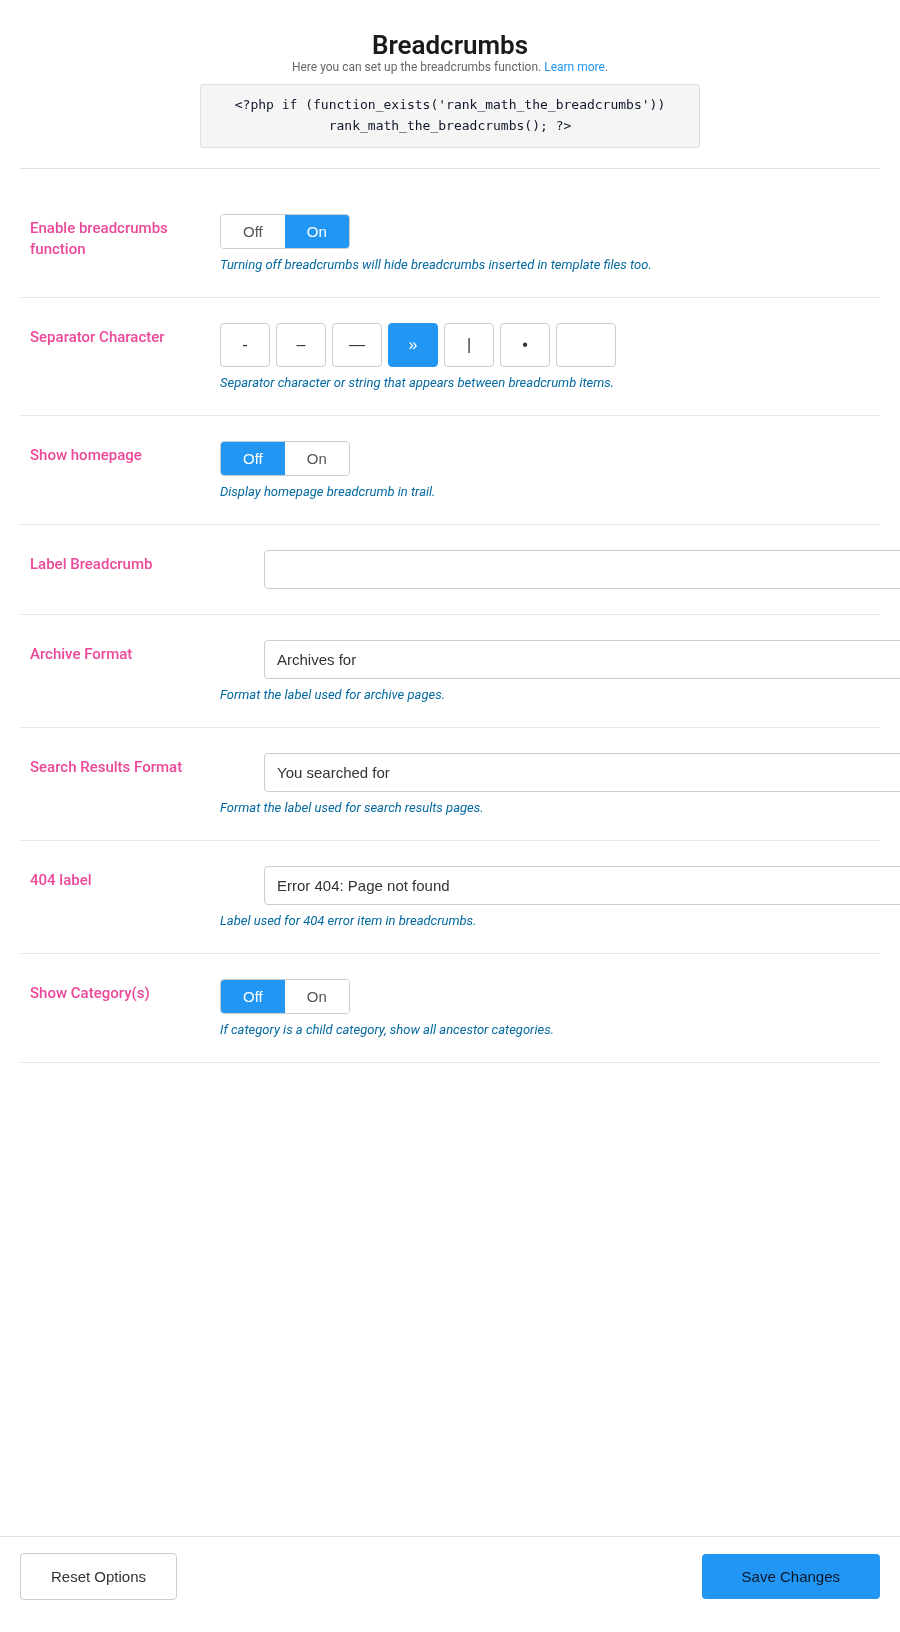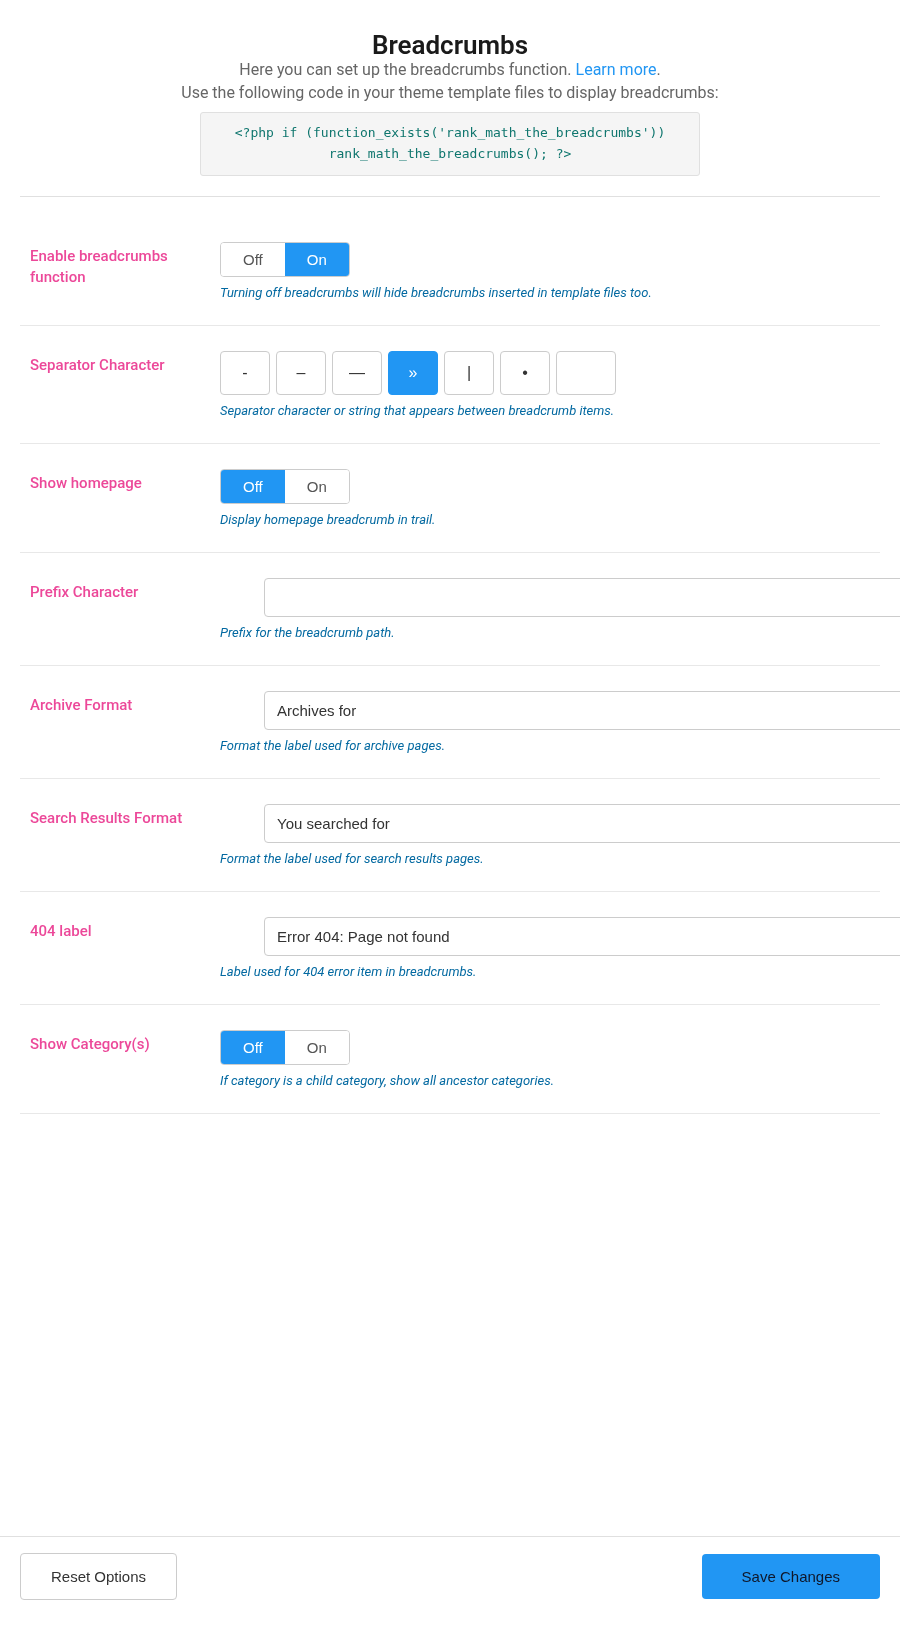--- a/index.html
+++ b/index.html
@@ -18,38 +18,38 @@
 
     .page-title {
       text-align: center;
       font-size: 26px;
       font-weight: 600;
       color: #1a1a1a;
     }
 
     .page-description {
       text-align: center;
-      font-size: 16px;
+      font-size: 12px;
       color: #666;
       margin-bottom: 4px;
     }
 
     .page-description a {
       color: #2196f3;
       text-decoration: none;
     }
 
     .code-block {
       display: block;
       background: #f5f5f5;
       border: 1px solid #e0e0e0;
       border-radius: 3px;
       font-family: monospace;
       font-size: 13px;
-      color: #0f766e;
+      color: #0f172a;
       text-align: center;
       padding: 10px 20px;
       margin: 10px auto;
       max-width: 500px;
       line-height: 1.6;
     }
 
     .divider {
       border: none;
       border-top: 1px solid #e0e0e0;
@@ -196,21 +196,20 @@
 </head>
 <body>
 
 <div class="page-wrapper">
 
   <h1 class="page-title">Breadcrumbs</h1>
   <p class="page-description">
     <span>Here you can set up the breadcrumbs function.</span>
     <a href="#">Learn more</a>.
   </p>
-  <p class="page-description">Use the following code in your theme template files to display breadcrumbs:</p>
   <div class="code-block">
     <span>&lt;?php if (function_exists('rank_math_the_breadcrumbs'))</span><br>
     <span>rank_math_the_breadcrumbs(); ?&gt;</span>
   </div>
 
   <hr class="divider">
 
   <div class="setting-row">
     <div class="setting-label">Enable breadcrumbs function</div>
     <div class="setting-content">
@@ -243,24 +242,23 @@
     <div class="setting-content">
       <div class="toggle-group">
         <button class="toggle-btn active-off">Off</button>
         <button class="toggle-btn">On</button>
       </div>
       <p class="setting-hint">Display homepage breadcrumb in trail.</p>
     </div>
   </div>
 
   <div class="setting-row">
-    <div class="setting-label">Prefix Character</div>
+    <div class="setting-label">Label Breadcrumb</div>
     <div class="setting-content">
       <input type="text" class="text-input" value="" style="">
-      <p class="setting-hint">Prefix for the breadcrumb path.</p>
     </div>
   </div>
 
   <div class="setting-row">
     <div class="setting-label">Archive Format</div>
     <div class="setting-content">
       <input type="text" class="text-input" value="Archives for" style="">
       <p class="setting-hint">Format the label used for archive pages.</p>
     </div>
   </div>

